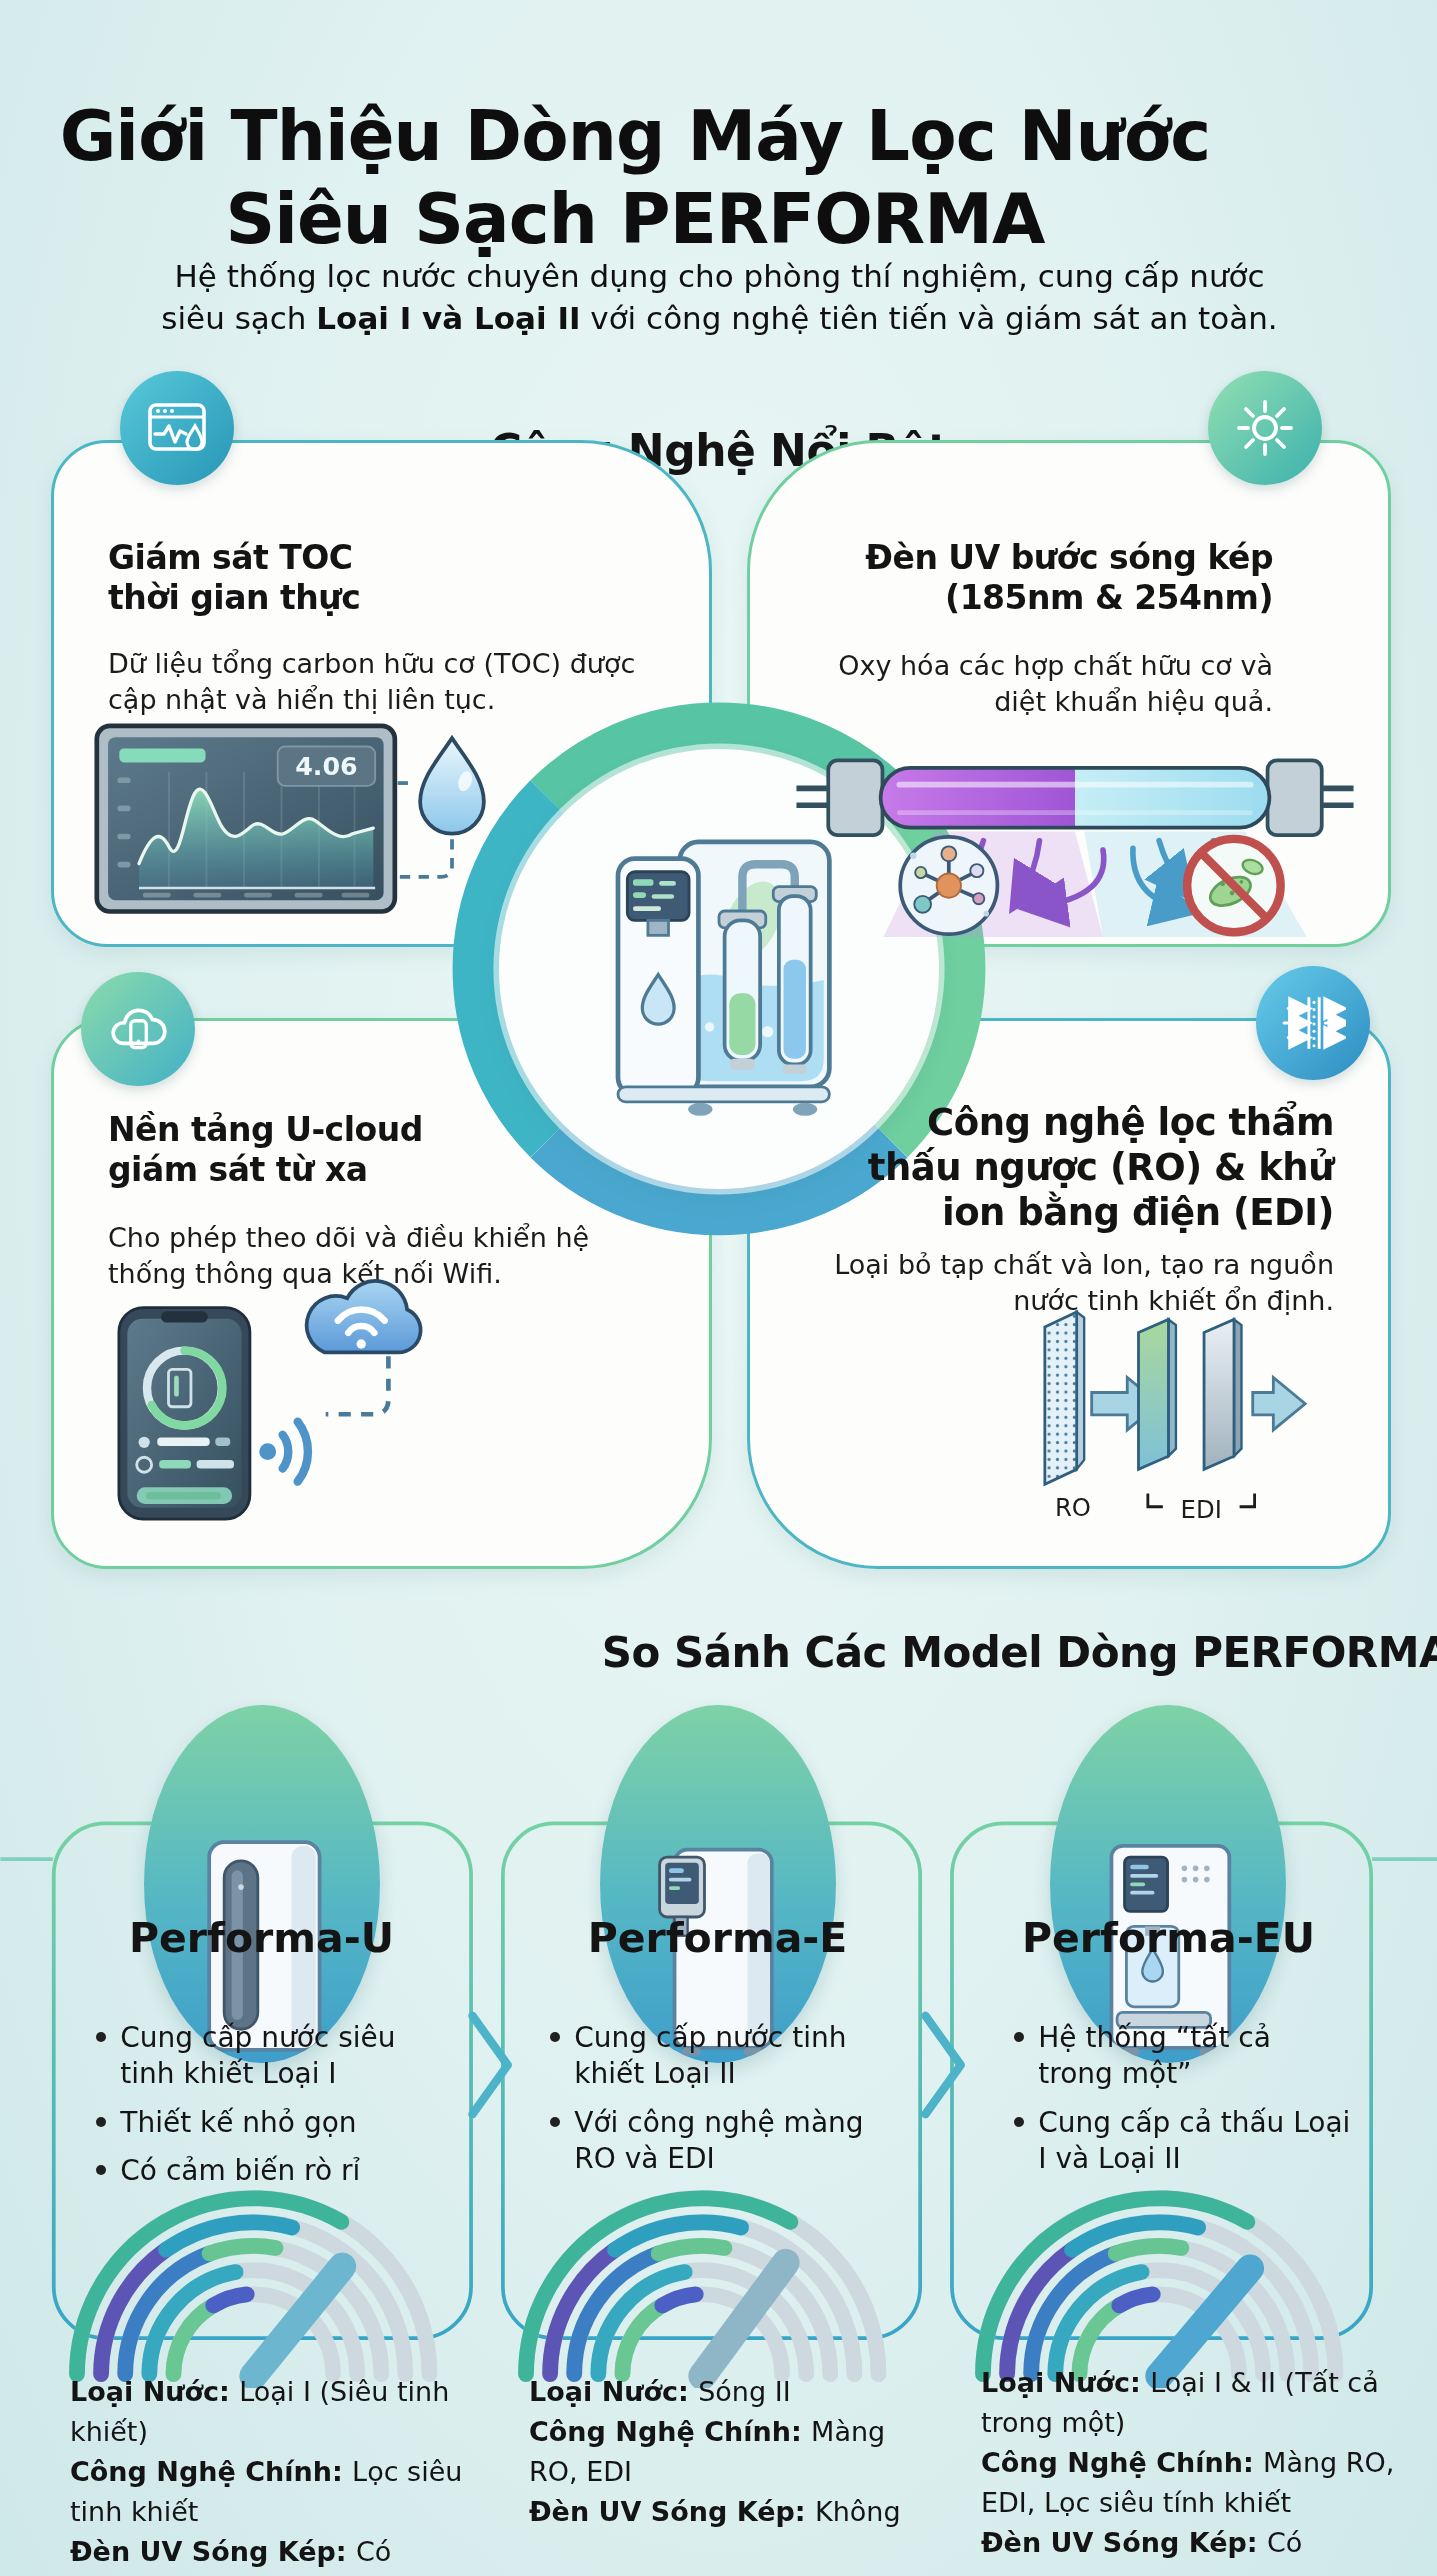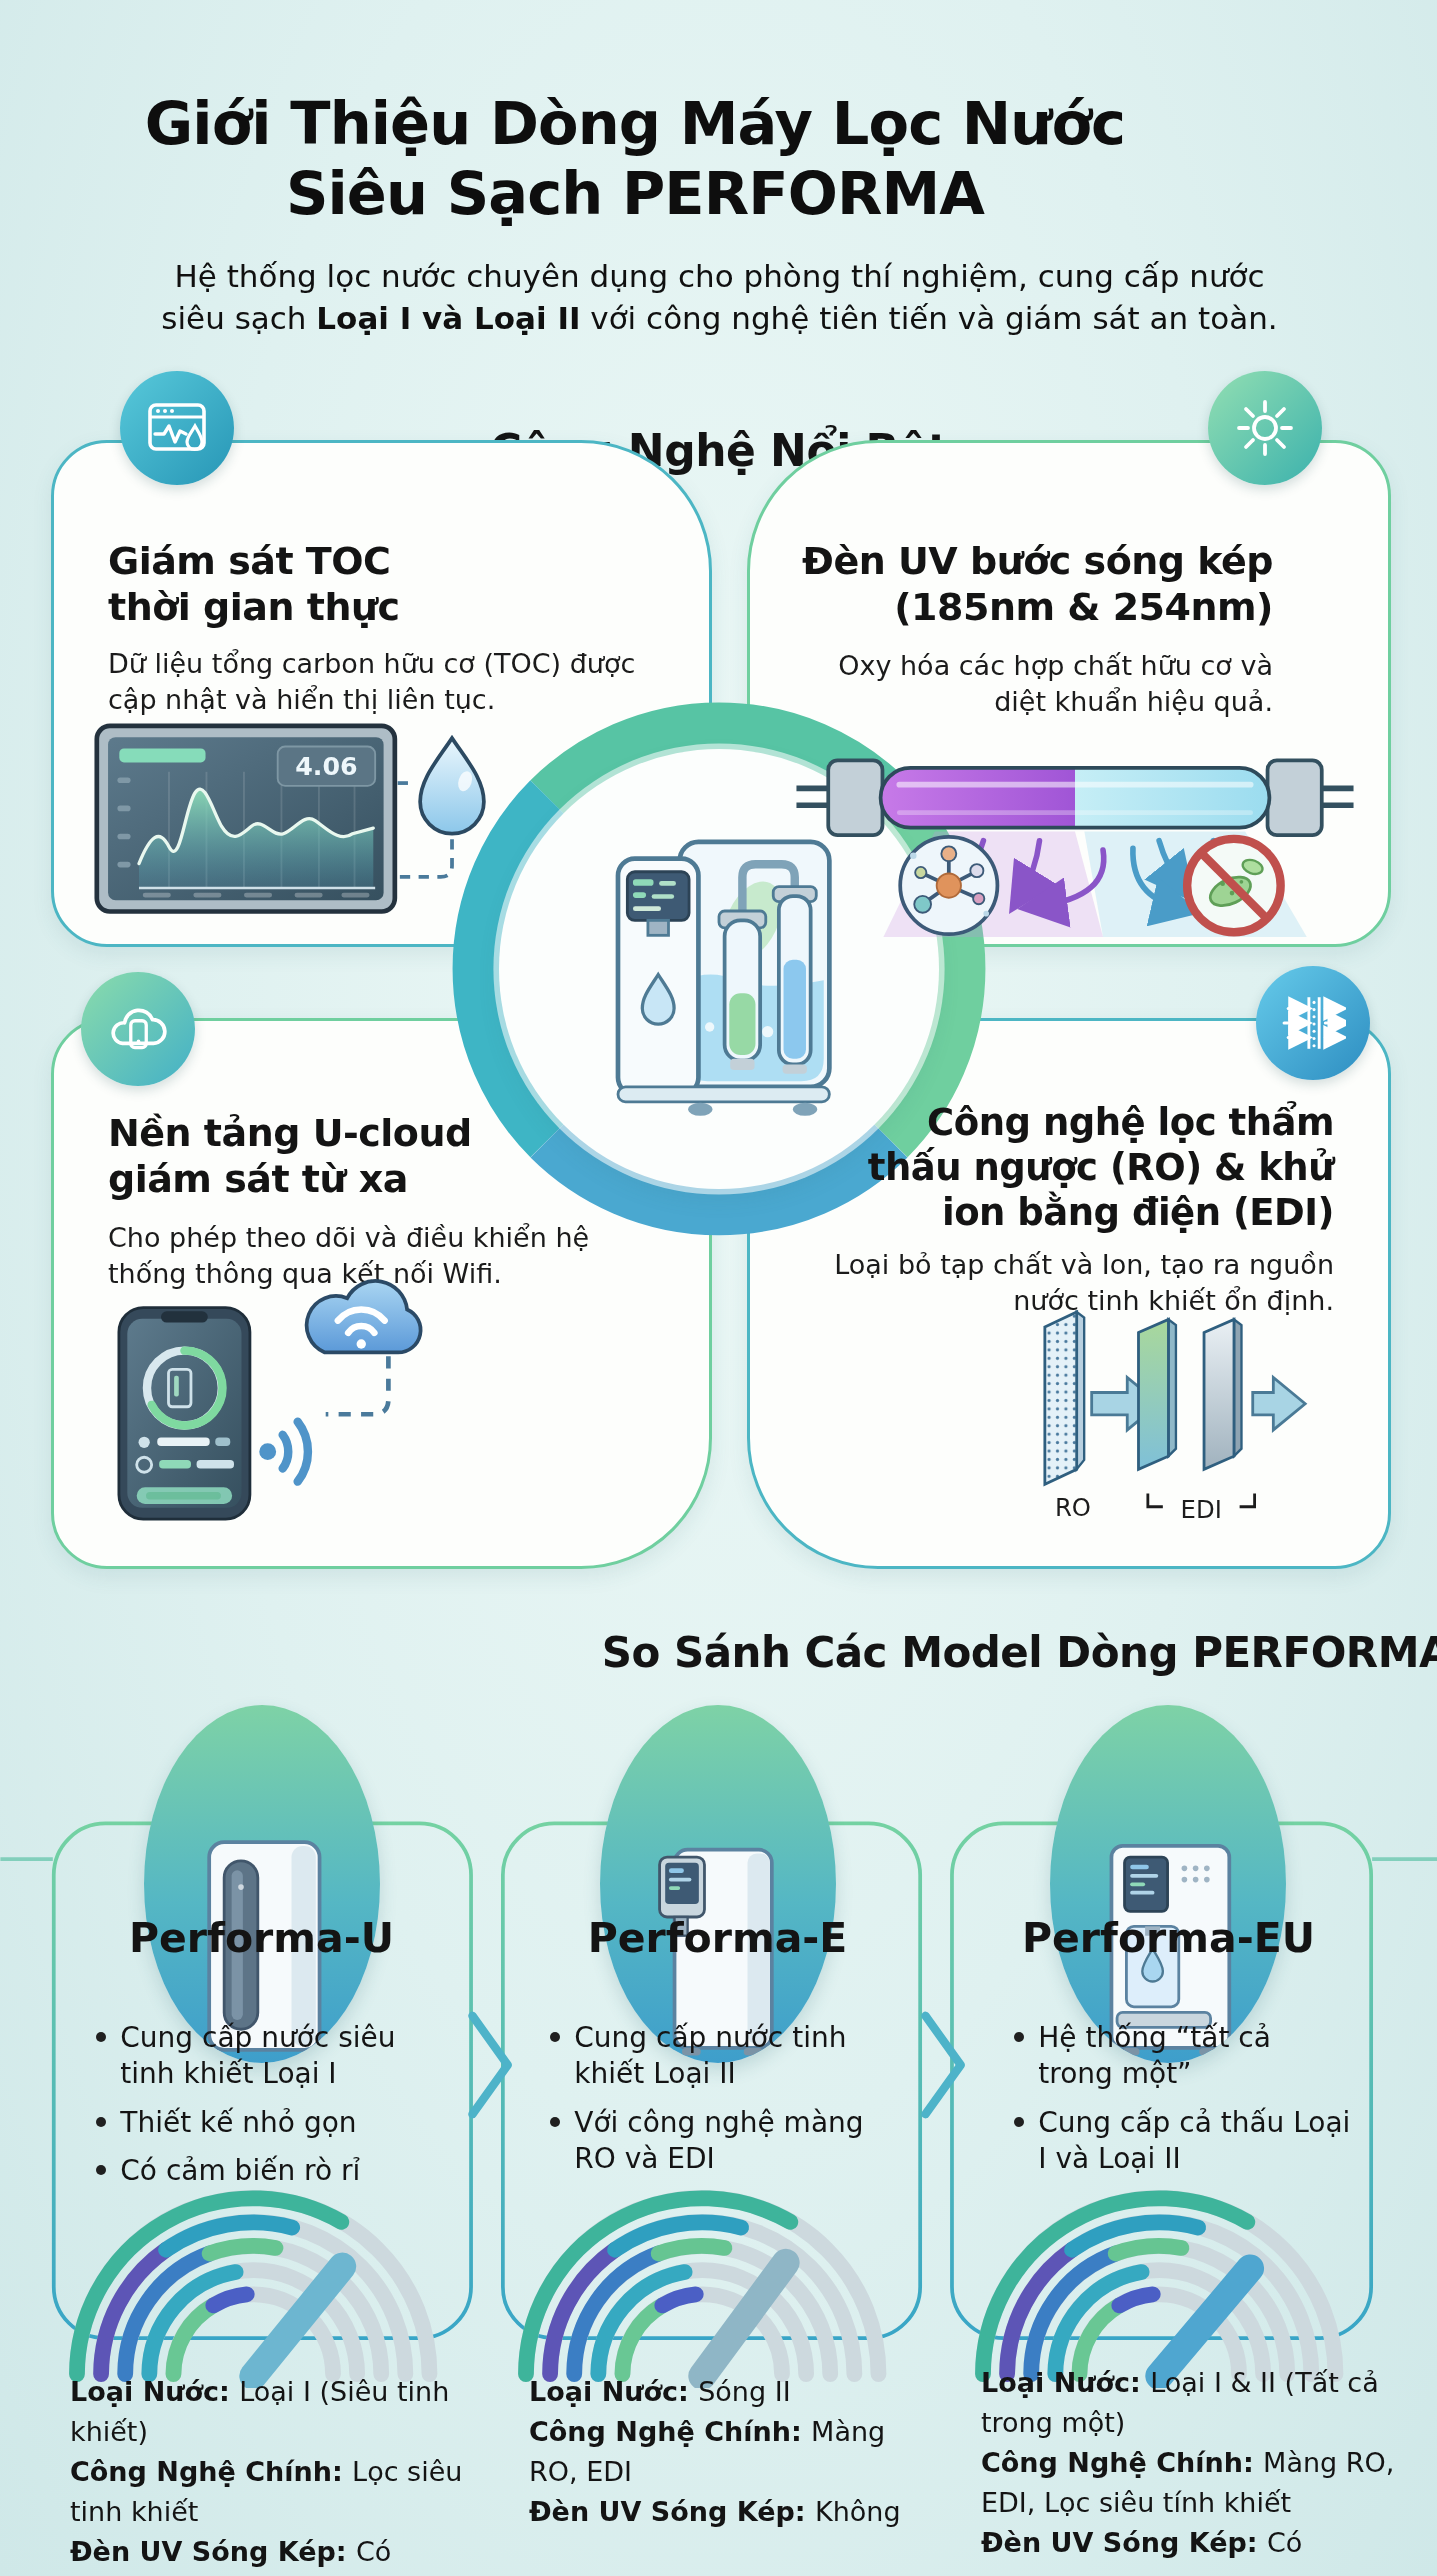--- a/index.html
+++ b/index.html
@@ -3,36 +3,36 @@
 <meta charset="utf-8">
 <style>
   html,body{margin:0;padding:0;background:#cfe6e6;}
   .canvas{
     position:relative;width:1438px;height:2576px;overflow:hidden;
     font-family:"DejaVu Sans","Liberation Sans",sans-serif;color:#141414;
     background:radial-gradient(ellipse at 50% 38%,#ecf8f6 0%,#dff1f0 52%,#cfe8e8 100%);
   }
   .abs{position:absolute;}
   
-  .page-title{top:49px;left:0;width:1270px;text-align:center;font-size:59px;font-weight:700;line-height:1.2;letter-spacing:-0.9px;color:#0e0e0e;}
+  .page-title{top:49px;left:0;width:1270px;text-align:center;font-size:69px;font-weight:700;line-height:1.2;letter-spacing:-0.9px;color:#0e0e0e;}
   .page-subtitle{top:225px;left:153px;width:1133px;text-align:center;font-size:31px;line-height:1.35;color:#101010;}
   .page-subtitle b{font-weight:700;}
   .features-heading{top:388px;left:0;width:1438px;text-align:center;font-size:44px;font-weight:700;letter-spacing:-0.5px;}
   
   .card{background:#fdfefc;border:3.7px solid #4cb6c4;box-shadow:0 7.5px 20.6px rgba(50,110,115,.10);z-index:1;}
   .card-toc{left:51px;top:440px;width:655px;height:501px;border-radius:56px 131px 56px 56px;}
   .card-uv{left:747px;top:440px;width:638px;height:501px;border-color:#6fcf9f;border-radius:131px 56px 56px 56px;}
   .card-ucloud{left:51px;top:1018px;width:655px;height:545px;border-color:#6fcf9f;border-radius:56px 56px 131px 56px;}
   .card-roedi{left:747px;top:1018px;width:638px;height:545px;border-radius:56px 56px 56px 131px;}
   .icon-circle{width:114px;height:114px;border-radius:50%;display:flex;align-items:center;justify-content:center;z-index:4;box-shadow:0 4.7px 11.2px rgba(20,70,80,.18);}
   .ic-toc{left:120px;top:371px;background:linear-gradient(135deg,#58c9da,#2796b6);}
   .ic-uv{left:1208px;top:371px;background:linear-gradient(135deg,#93dfb2,#3bb1ad);}
   .ic-ucloud{left:81px;top:972px;background:linear-gradient(135deg,#8bdcab,#43b0c7);}
   .ic-roedi{left:1256px;top:966px;background:linear-gradient(135deg,#66cbea,#2d8dc1);}
-  .card-title{font-size:38px;font-weight:700;line-height:1.22;letter-spacing:-0.5px;z-index:4;}
+  .card-title{font-size:33px;font-weight:700;line-height:1.22;letter-spacing:-0.5px;z-index:4;}
   .card-body{font-size:27px;line-height:1.33;color:#1b1b1b;z-index:4;}
   .t-toc{left:108px;top:538px;width:487px;}
   .b-toc{left:108px;top:646px;width:534px;}
   .t-uv{left:786px;top:538px;width:487px;text-align:right;}
   .b-uv{left:786px;top:648px;width:487px;text-align:right;}
   .t-ucloud{left:108px;top:1110px;width:505px;}
   .b-ucloud{left:108px;top:1220px;width:552px;}
   .t-roedi{left:810px;top:1100px;width:524px;text-align:right;font-size:37px;}
   .b-roedi{left:810px;top:1247px;width:524px;text-align:right;}
   .illus{z-index:4;}

